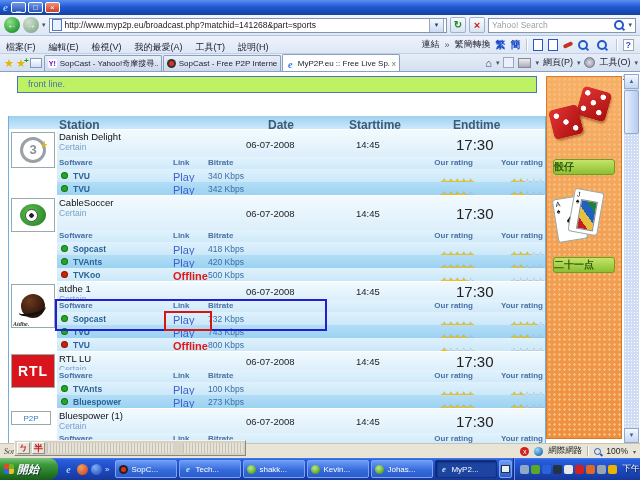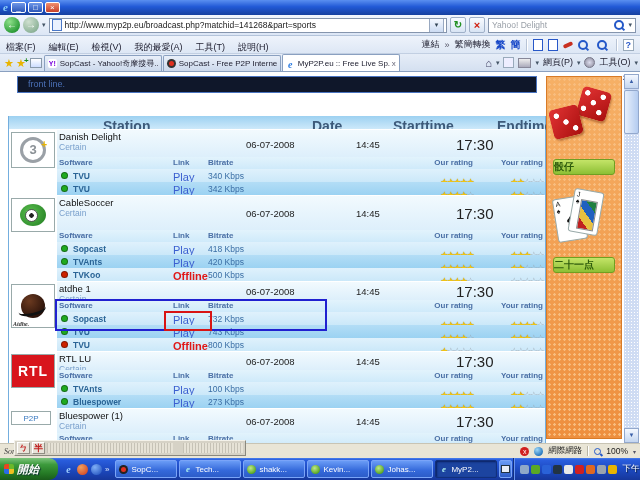--- a/index.html
+++ b/index.html
@@ -66,26 +66,26 @@
   .ti.ie{color:#2a7ae0;font:italic bold 10px "Liberation Serif",serif;background:transparent;}
   .t-right{margin-left:auto;display:flex;align-items:center;gap:4px;padding-bottom:2px;}
   .home{font-size:11px;color:#446;}
   .cmd-lbl{font-size:9px;color:#223;}
   .feed-ico{width:9px;height:9px;background:#eef;border:1px solid #9ab;}
   .print-ico{width:11px;height:8px;background:linear-gradient(#eee,#aab);border:1px solid #889;}
   .gear-ico{width:9px;height:9px;border-radius:50%;background:radial-gradient(#dde,#889);border:1px solid #778;}
   
   .content{position:absolute;left:0;top:72px;width:640px;height:371px;background:#fff;overflow:hidden;}
   .notice{position:absolute;left:17px;top:4px;width:520px;height:17px;border:1px solid #4a74c0;font-size:9px;color:#4a6fb5;
-    padding:2px 0 0 10px;box-sizing:border-box;background:#0f172a;}
+    padding:2px 0 0 10px;box-sizing:border-box;background:#bef264;}
   .ovf2{position:absolute;right:12px;top:0;font-size:10px;color:#446;}
   
   .btable{position:absolute;left:8px;top:44px;width:538px;border-left:1px solid #74aede;border-right:1px solid #74aede;box-sizing:border-box;}
   .hrow{position:relative;height:13px;background:linear-gradient(#9dd1f1,#cde9fa);}
-  .hrow span{position:absolute;top:2px;font-size:14px;font-weight:bold;color:#3d5a7a;margin-left:44px;}
+  .hrow span{position:absolute;top:2px;font-size:12px;font-weight:bold;color:#3d5a7a;}
   .h-station{left:50px;}.h-date{left:259px;}.h-start{left:340px;}.h-end{left:444px;}
   .group{position:relative;border-top:1px solid #fff;}
   .row{position:relative;margin-left:48px;}
   .strow{background:linear-gradient(#f2fafe,#ddeffb);}
   .subrow{height:12px;background:linear-gradient(#e2f3fc,#cfeafa);}
   .subrow span{position:absolute;top:1px;font-size:8px;font-weight:bold;color:#4a6fa5;}
   .sb-soft{left:2px;}.sb-link{left:116px;}.sb-bit{left:151px;}
   .sb-our{left:366px;width:50px;text-align:right;}.sb-your{left:438px;width:48px;text-align:right;}
   .srow{height:13px;}
   .srow.even{background:linear-gradient(#dff1fc,#cbe8f9);}
@@ -229,21 +229,21 @@
     <span class="navcircle fwd">→</span>
     <span class="ncaret">▾</span>
     <span class="addr">
       <span class="page-ico"></span>
       <span class="url">http://www.myp2p.eu/broadcast.php?matchid=141268&amp;part=sports</span>
       <span class="addr-drop">▾</span>
     </span>
     <span class="sqbtn refresh">↻</span>
     <span class="sqbtn stop">×</span>
     <span class="search">
-      <span class="search-text">Yahoo! Delight</span>
+      <span class="search-text">Yahoo! Search</span>
       <span class="mag"></span>
       <span class="ncaret">▾</span>
     </span>
   </div>
 
   <div class="menurow">
     <span id="menu-items"><span class="menu-item">檔案(F)</span><span class="menu-item">編輯(E)</span><span class="menu-item">檢視(V)</span><span class="menu-item">我的最愛(A)</span><span class="menu-item">工具(T)</span><span class="menu-item">說明(H)</span></span>
     <span class="m-right">
       <span class="links-lbl">連結</span>
       <span class="ovf">»</span>

